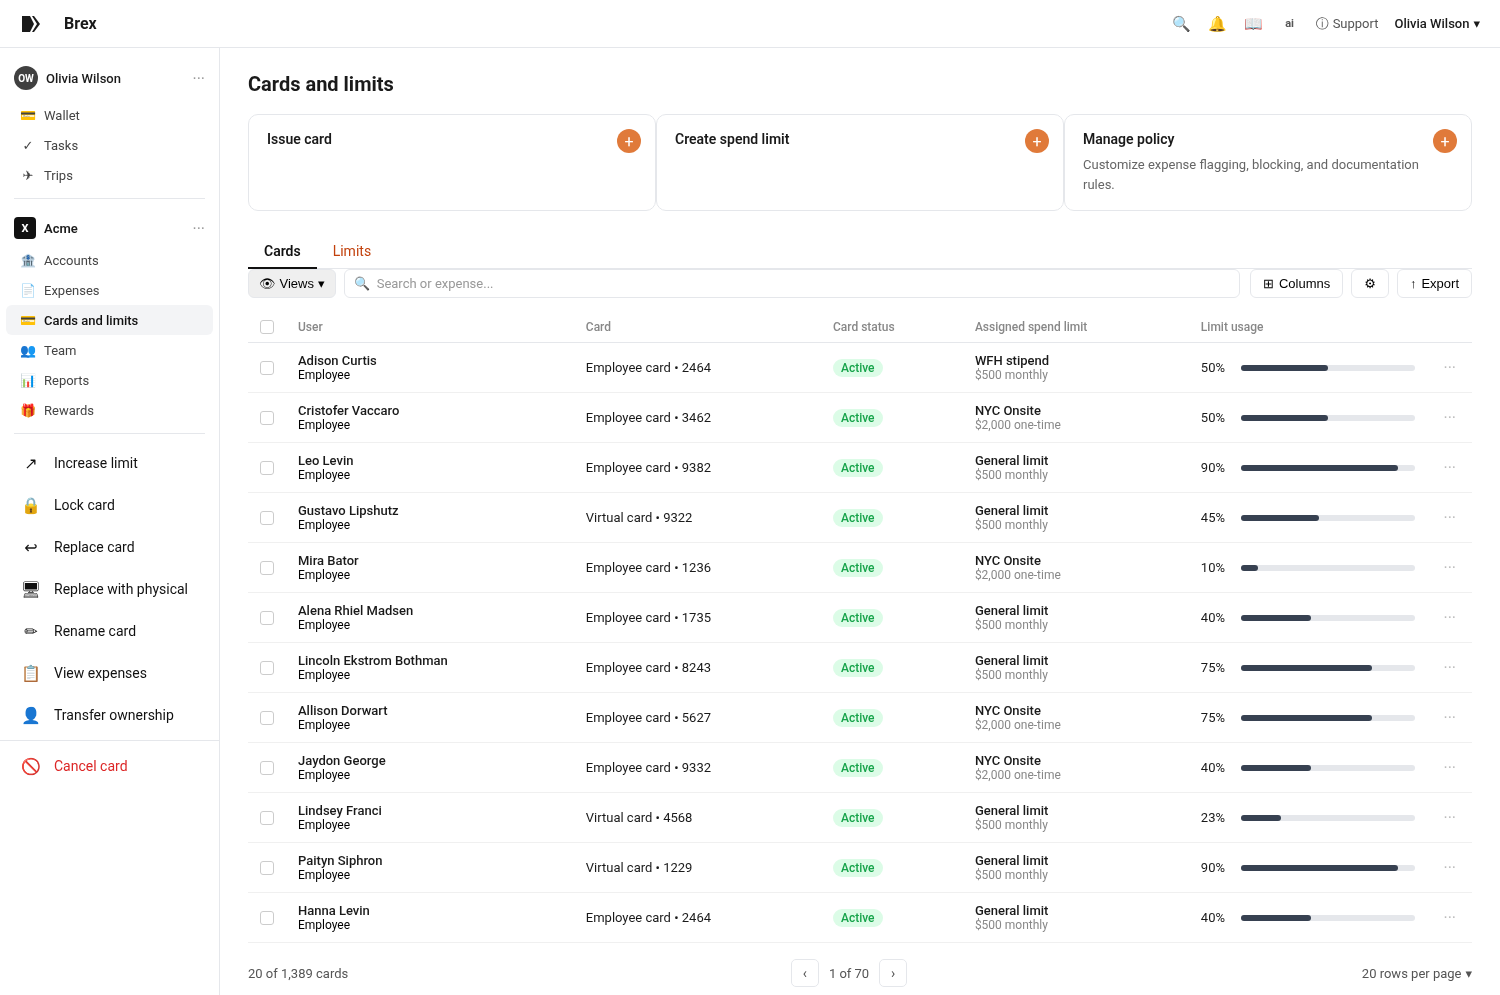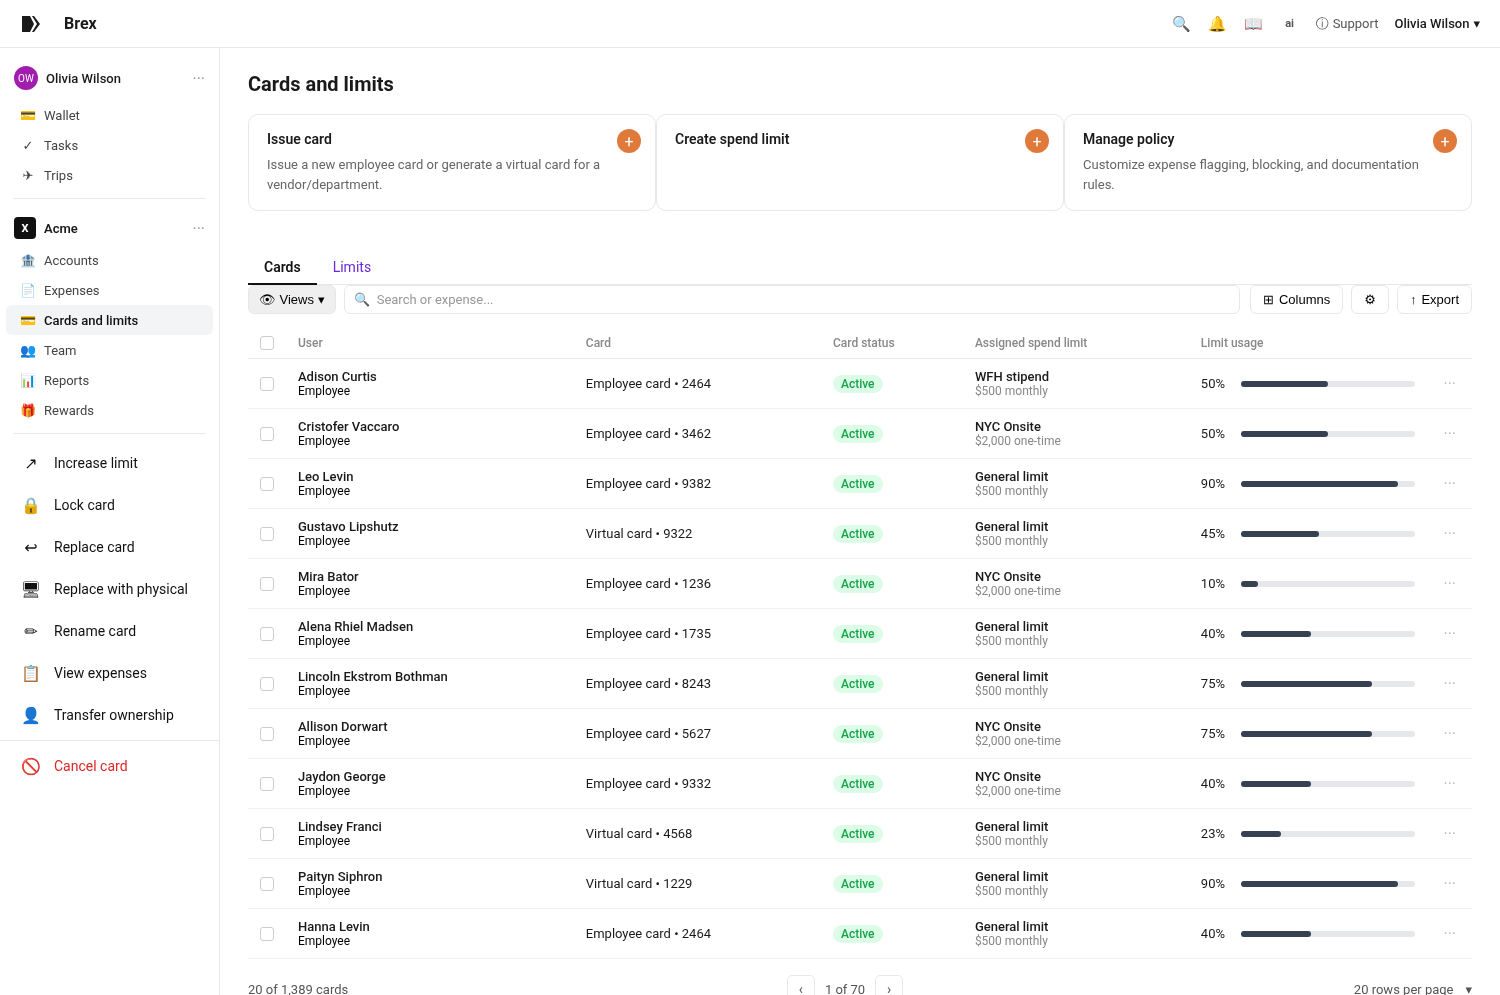--- a/index.html
+++ b/index.html
@@ -21,21 +21,21 @@
     
     .main-layout { display: flex; flex: 1; overflow: hidden; }
 
     
     .sidebar {
       width: 220px; border-right: 1px solid #e5e7eb; display: flex; flex-direction: column;
       padding: 12px 0; flex-shrink: 0; overflow-y: auto; position: relative;
     }
     .sidebar-user { display: flex; align-items: center; justify-content: space-between; padding: 6px 14px; margin-bottom: 4px; }
     .sidebar-user-info { display: flex; align-items: center; gap: 8px; }
-    .sidebar-avatar { width: 24px; height: 24px; border-radius: 50%; background: #a21caf; display: flex; align-items: center; justify-content: center; color: #fff; font-size: 10px; font-weight: 400; }
+    .sidebar-avatar { width: 24px; height: 24px; border-radius: 50%; background: #404040; display: flex; align-items: center; justify-content: center; color: #fff; font-size: 10px; font-weight: 700; }
     .sidebar-username { font-size: 13px; font-weight: 500; }
     .sidebar-more { color: #999; cursor: pointer; font-size: 16px; }
     .sidebar-item {
       display: flex; align-items: center; gap: 8px; padding: 7px 14px;
       cursor: pointer; color: #444; font-size: 13px; border-radius: 6px; margin: 0 6px;
     }
     .sidebar-item.active { background: #f3f4f6; font-weight: 500; color: #111; }
     .sidebar-item-icon { width: 16px; height: 16px; display: flex; align-items: center; justify-content: center; font-size: 13px; flex-shrink: 0; }
     .sidebar-divider { height: 1px; background: #e5e7eb; margin: 8px 14px; }
     .sidebar-section-header { display: flex; align-items: center; justify-content: space-between; padding: 6px 14px; margin-top: 4px; }
@@ -47,37 +47,37 @@
     .context-item-icon { width: 22px; height: 22px; display: flex; align-items: center; justify-content: center; font-size: 16px; }
     .context-item.danger { color: #dc2626; }
     .context-separator { height: 1px; background: #e5e7eb; margin: 4px 0; }
 
     
     .content { flex: 1; overflow-y: auto; padding: 24px 28px; }
 
     .page-title { font-size: 20px; font-weight: 700; margin-bottom: 18px; }
 
     
-    .action-cards { display: flex; gap: 0; margin-bottom: 40px; }
+    .action-cards { display: flex; gap: 0; margin-bottom: 24px; }
     .action-card {
       flex: 1; border: 1px solid #e5e7eb; border-radius: 10px; padding: 16px 18px;
       position: relative;
     }
     .action-card-title { font-weight: 600; font-size: 14px; margin-bottom: 8px; display: flex; align-items: center; gap: 8px; }
     .action-card-desc { font-size: 13px; color: #666; line-height: 1.5; }
     .action-card-btn {
       position: absolute; top: 14px; right: 14px;
       width: 24px; height: 24px; border-radius: 50%; background: #e07a3a;
       display: flex; align-items: center; justify-content: center; color: #fff; font-size: 16px; cursor: pointer;
     }
 
     
     .tabs { display: flex; gap: 0; border-bottom: 1px solid #e5e7eb; margin-bottom: 0; }
     .tab {
-      padding: 8px 16px; font-size: 14px; cursor: pointer; color: #6d28d9;
+      padding: 8px 16px; font-size: 14px; cursor: pointer; color: #c2410c;
       border-bottom: 2px solid transparent; margin-bottom: -1px;
     }
     .tab.active { color: #111; font-weight: 600; border-bottom-color: #111; }
 
     
     .toolbar { display: flex; align-items: center; gap: 10px; margin-bottom: 14px; }
     .toolbar-left { display: flex; align-items: center; gap: 8px; flex: 1; }
     .views-btn {
       display: flex; align-items: center; gap: 4px; padding: 6px 10px;
       border: 1px solid #e5e7eb; border-radius: 6px; cursor: pointer; font-size: 13px;
@@ -115,21 +115,21 @@
     .progress-bar-fill { height: 100%; background: #374151; border-radius: 3px; }
     .row-more { color: #bbb; cursor: pointer; font-size: 16px; padding: 0 4px; }
 
     
     .pagination {
       display: flex; align-items: center; justify-content: space-between;
       padding: 12px 0; margin-top: 4px; font-size: 13px; color: #555;
     }
     .pagination-center { display: flex; align-items: center; gap: 10px; }
     .page-arrow { width: 28px; height: 28px; border: 1px solid #e5e7eb; border-radius: 5px; display: flex; align-items: center; justify-content: center; cursor: pointer; font-size: 14px; }
-    .rows-per-page { display: flex; gap: 12px; cursor: pointer; margin-left: 12px; }
+    .rows-per-page { display: flex; gap: 4px; cursor: pointer; margin-left: 12px; }
   </style>
 </head>
 <body>
 
 <div class="navbar">
   <div class="navbar-left">
     <div class="brex-logo">
       <svg width="22" height="16" viewBox="0 0 22 16">
         <path d="M2 0h12l6 8-6 8H2V0z" fill="#1a1a1a"></path>
         <path d="M2 0h10l5 8-5 8H2V0z" fill="#fff"></path>
@@ -253,21 +253,20 @@
 
   <div class="content">
 
     <h1 class="page-title">Cards and limits</h1>
 
     <div class="action-cards">
       <div class="action-card">
         <div class="action-card-title">
           <span>Issue card</span>
         </div>
-        <div class="action-card-desc">Issue a new employee card or generate a virtual card for a vendor/department.</div>
         <div class="action-card-btn">+</div>
       </div>
       <div class="action-card">
         <div class="action-card-title">
           <span>Create spend limit</span>
         </div>
         <div class="action-card-btn">+</div>
       </div>
       <div class="action-card">
         <div class="action-card-title">

